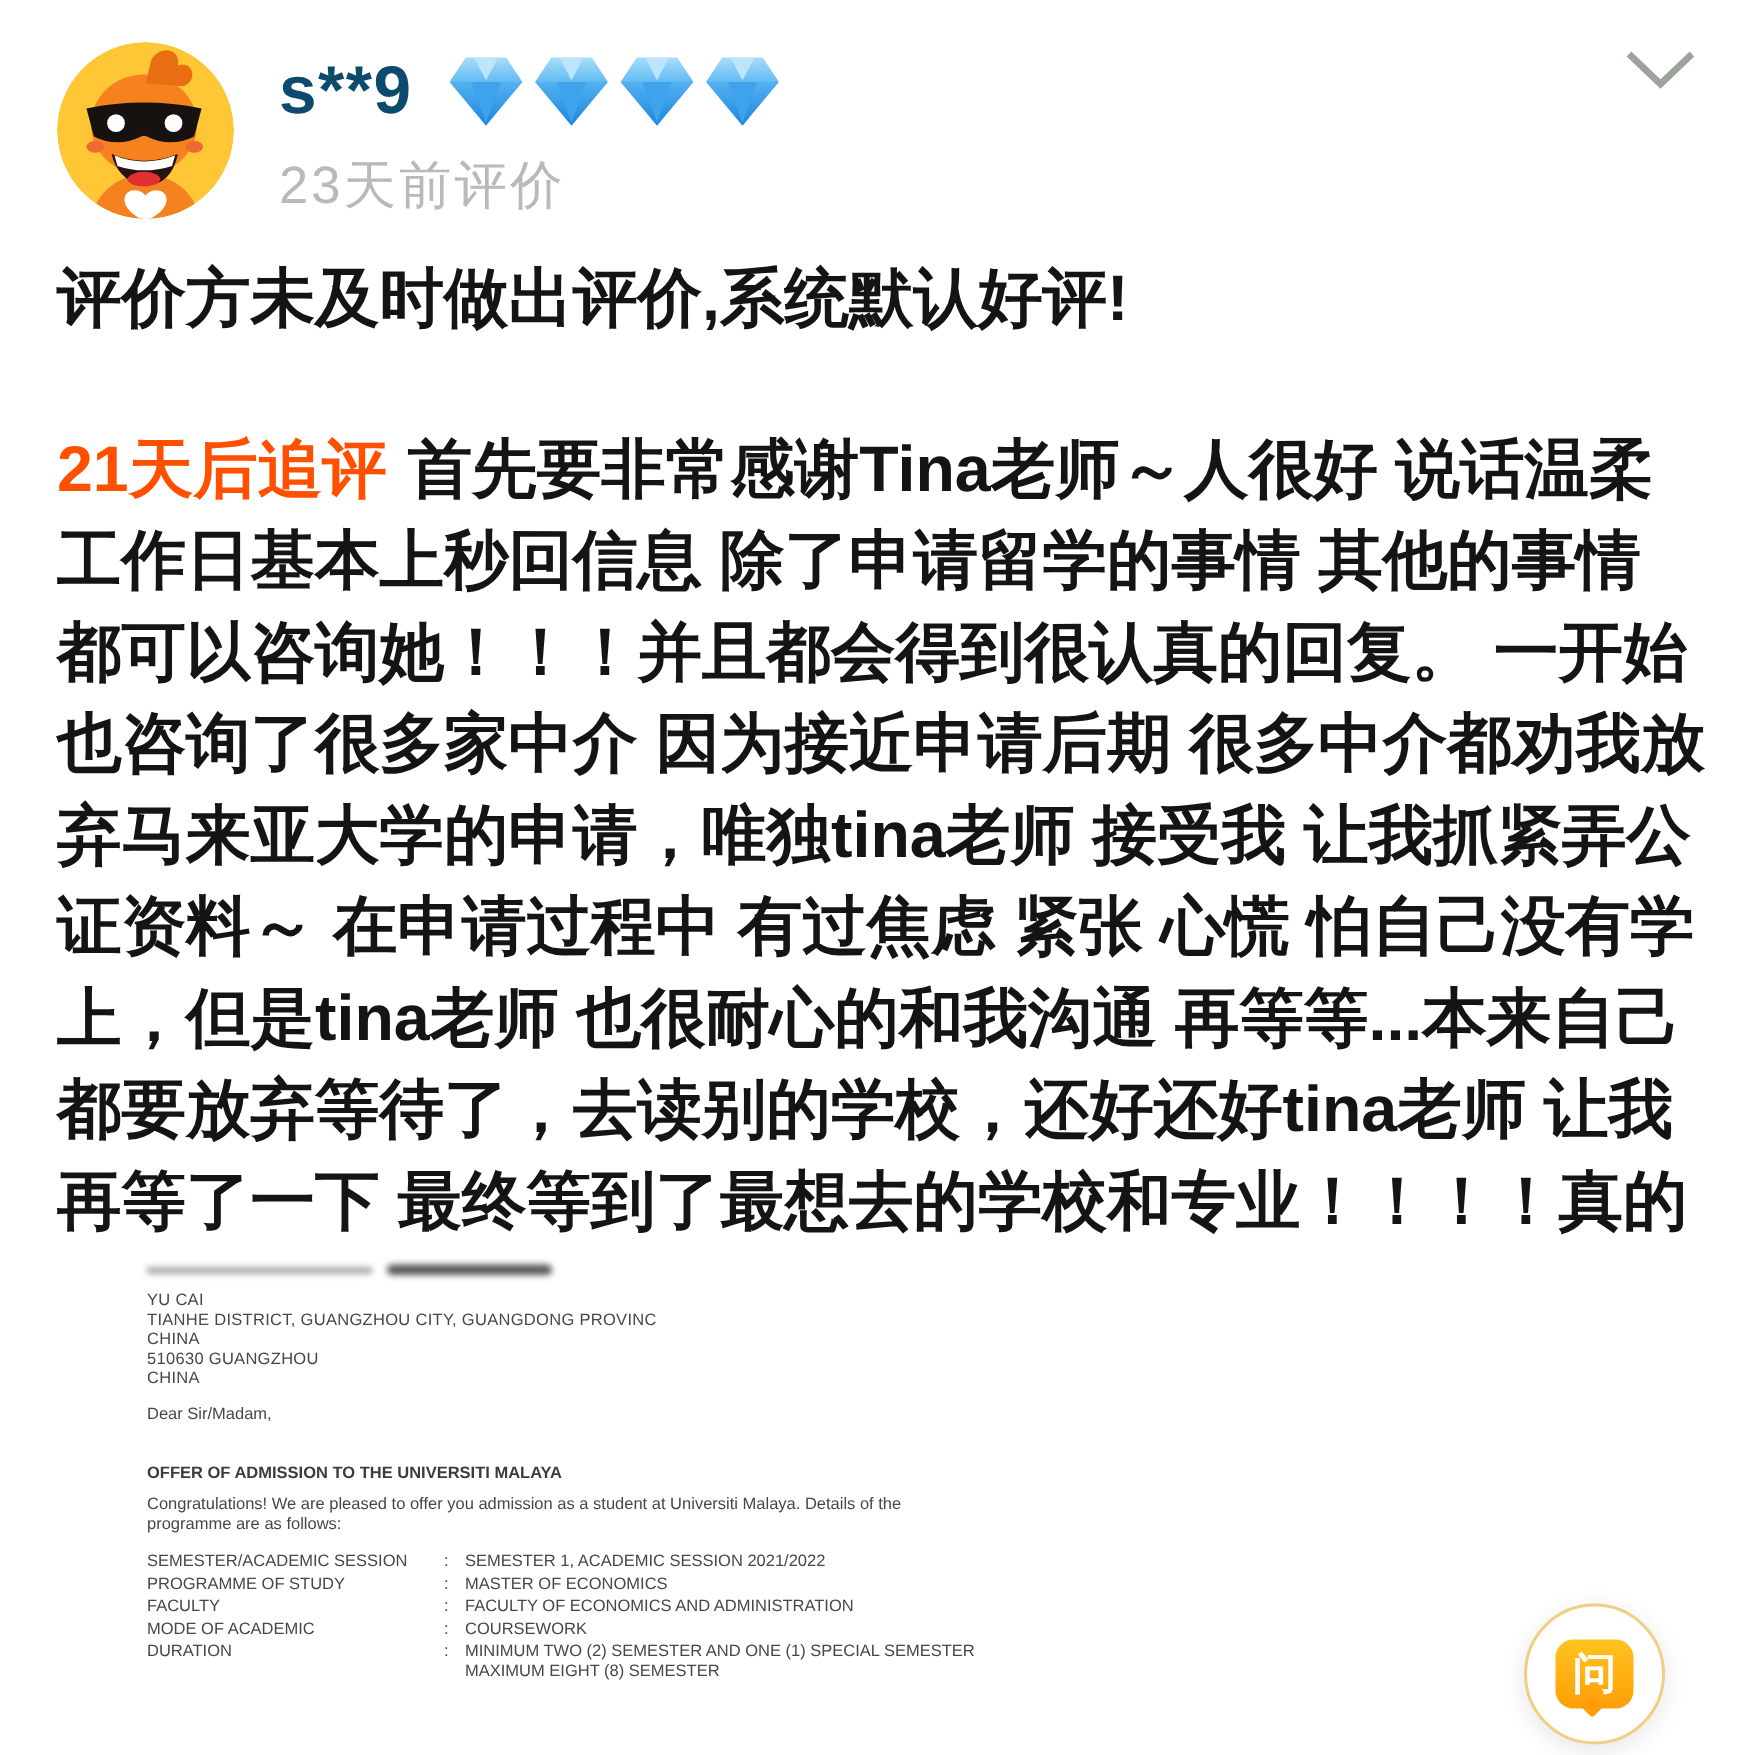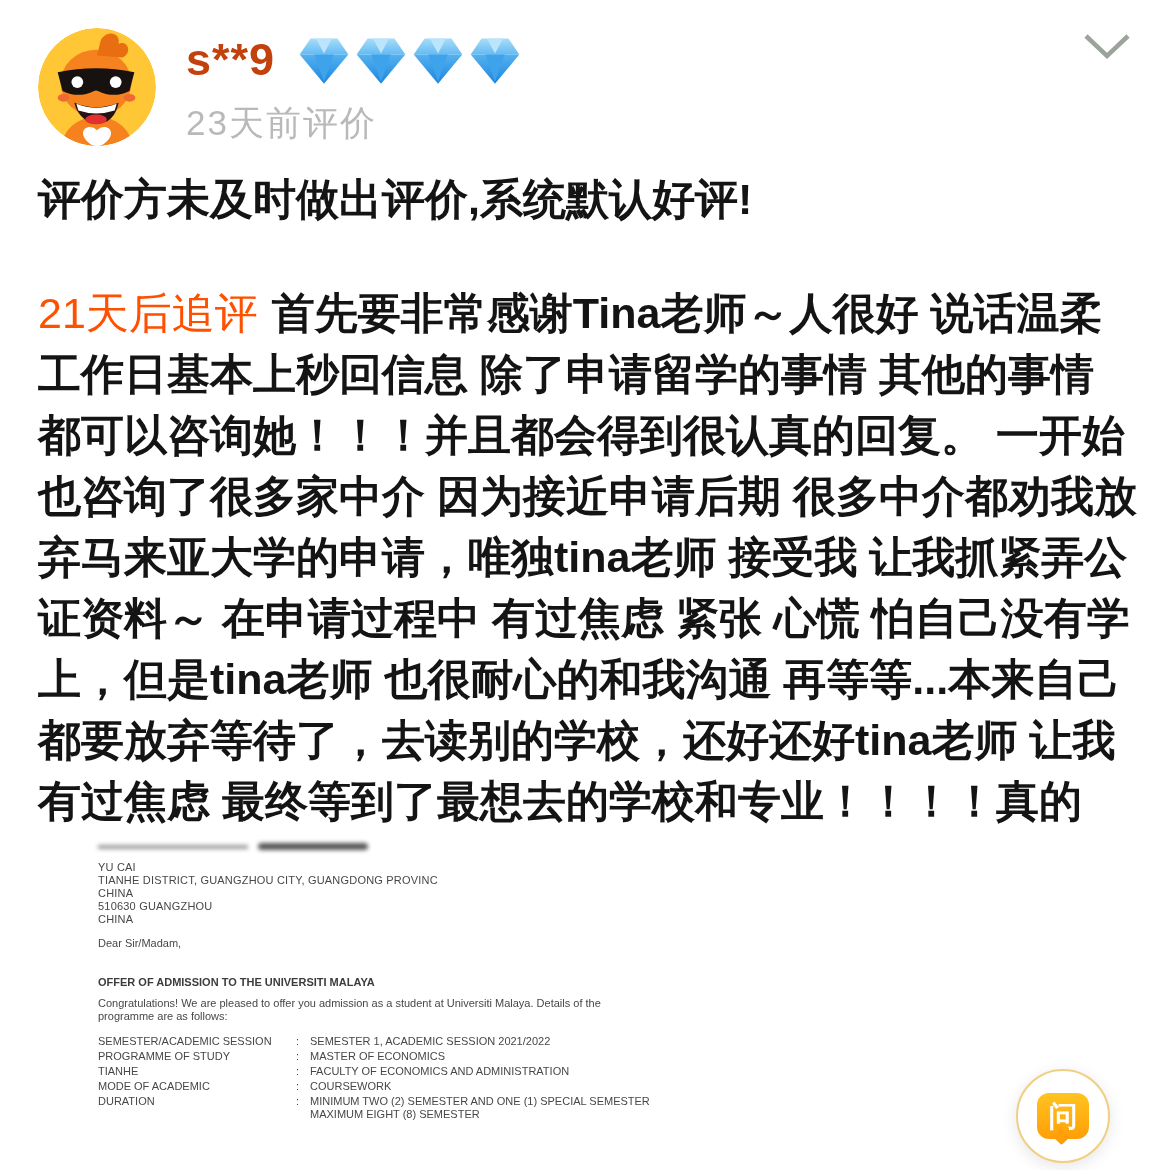--- a/index.html
+++ b/index.html
@@ -5,33 +5,33 @@
   * { margin:0; padding:0; box-sizing:border-box; }
   html,body { width:1170px; height:1170px; background:#ffffff; overflow:hidden;
               font-family:"Liberation Sans", sans-serif; }
   .page { position:relative; width:1170px; height:1170px; background:#fff; }
 
   
   .header { display:flex; align-items:flex-start; padding:28px 38px 0 38px; }
   .avatar { width:118px; height:118px; border-radius:50%; overflow:hidden; flex:0 0 auto; cursor:pointer; }
   .header-info { margin-left:30px; padding-top:6px; }
   .name-row { display:flex; align-items:center; }
-  .username { font-size:45px; font-weight:bold; color:#c2410c; letter-spacing:1px; }
+  .username { font-size:45px; font-weight:bold; color:#0c4a6e; letter-spacing:1px; }
   .badges { display:flex; margin-left:22px; align-items:center; }
   .badges svg { width:54px; height:50px; margin-right:3px; display:block; }
   .meta { margin-top:14px; font-size:35px; color:#b9b9b9; letter-spacing:2px; }
   .collapse { position:absolute; top:30px; right:38px; width:50px; height:40px; cursor:pointer; }
 
   
   .review-initial { margin:22px 38px 0 38px; font-size:43px; line-height:61px;
                     font-weight:600; color:#141414; white-space:nowrap; }
   .review-followup { margin:53px 38px 0 38px; font-size:43px; line-height:61px;
                      font-weight:600; color:#141414; }
   .review-followup .fline { white-space:nowrap; }
-  .followup-label { color:#FF5000; font-weight:normal; margin-right:14px; }
+  .followup-label { color:#FF5000; font-weight:bold; margin-right:14px; }
 
   
   .letter { position:relative; margin:10px 38px 0 98px; font-size:11px; line-height:13px;
             color:#474747; filter:blur(0.35px); cursor:pointer; }
   .letter .smudge { position:relative; width:270px; height:9px; margin-bottom:10px; }
   .letter .smudge .s1 { position:absolute; left:0; top:3px; width:150px; height:4px;
                         background:#9a9a9a; filter:blur(2px); }
   .letter .smudge .s2 { position:absolute; left:160px; top:1px; width:110px; height:7px;
                         background:#565656; filter:blur(2px); border-radius:4px; }
   .letter .addr div { letter-spacing:0.2px; }
@@ -138,21 +138,21 @@
     <div class="fline">
       <span class="followup-label">21天后追评</span><span>首先要非常感谢Tina老师～人很好 说话温柔</span>
     </div>
     <div class="fline">工作日基本上秒回信息 除了申请留学的事情 其他的事情</div>
     <div class="fline">都可以咨询她！！！并且都会得到很认真的回复。 一开始</div>
     <div class="fline">也咨询了很多家中介 因为接近申请后期 很多中介都劝我放</div>
     <div class="fline">弃马来亚大学的申请，唯独tina老师 接受我 让我抓紧弄公</div>
     <div class="fline">证资料～ 在申请过程中 有过焦虑 紧张 心慌 怕自己没有学</div>
     <div class="fline">上，但是tina老师 也很耐心的和我沟通 再等等...本来自己</div>
     <div class="fline">都要放弃等待了，去读别的学校，还好还好tina老师 让我</div>
-    <div class="fline">有过焦虑 最终等到了最想去的学校和专业！！！！真的</div>
+    <div class="fline">再等了一下 最终等到了最想去的学校和专业！！！！真的</div>
   </div>
 
   <div class="letter">
     <div class="smudge">
         <div class="s1"></div>
         <div class="s2"></div>
       </div>
     <div class="addr">
       <div>YU CAI</div>
       <div>TIANHE DISTRICT, GUANGZHOU CITY, GUANGDONG PROVINC</div>
@@ -165,21 +165,21 @@
     <div class="congrats">Congratulations! We are pleased to offer you admission as a student at Universiti Malaya. Details of the programme are as follows:</div>
     <div class="detail-table">
       <div>SEMESTER/ACADEMIC SESSION</div>
       <div>:</div>
       <div class="val">SEMESTER 1, ACADEMIC SESSION 2021/2022</div>
 
       <div>PROGRAMME OF STUDY</div>
       <div>:</div>
       <div class="val">MASTER OF ECONOMICS</div>
 
-      <div>TIANHE</div>
+      <div>FACULTY</div>
       <div>:</div>
       <div class="val">FACULTY OF ECONOMICS AND ADMINISTRATION</div>
 
       <div>MODE OF ACADEMIC</div>
       <div>:</div>
       <div class="val">COURSEWORK</div>
 
       <div>DURATION</div>
       <div>:</div>
       <div class="val">MINIMUM TWO (2) SEMESTER AND ONE (1) SPECIAL SEMESTER

